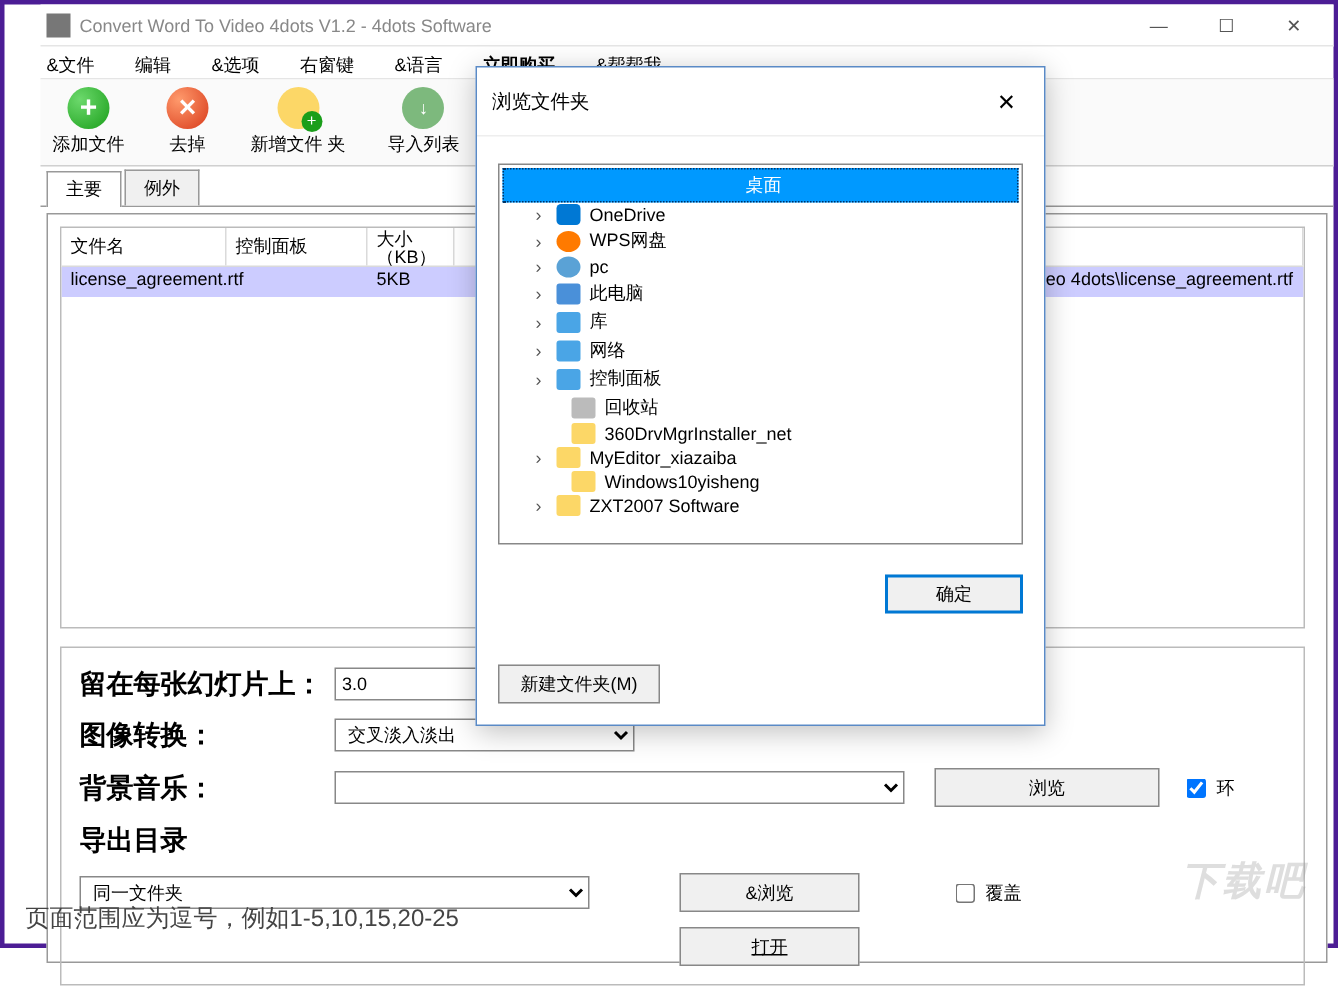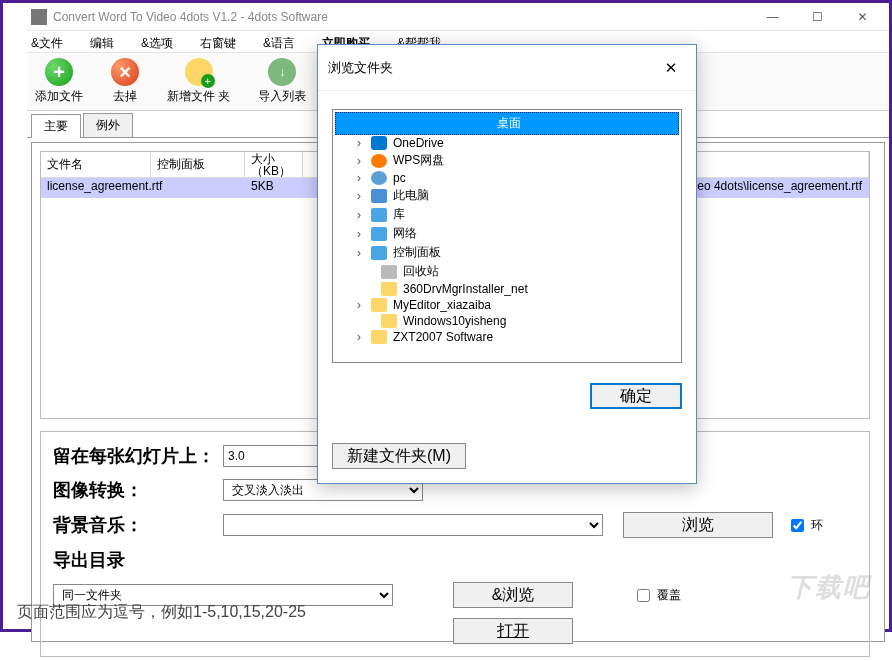--- a/index.html
+++ b/index.html
@@ -40,21 +40,21 @@
 .ft-header div { border-right: 1px solid #dadada; padding: 2px 6px; display: flex; align-items: center; font-size: 12px; }
 .ft-row { display: flex; height: 20px; background: #ccccff; }
 .ft-row div { border-right: 1px solid transparent; padding: 1px 6px; font-size: 12px; }
 .col1 { width: 110px; } .col2 { width: 94px; } .col3 { width: 58px; } .colpath { flex:1; text-align:right; padding-right:4px; }
 
 .form-area { margin-top: 12px; border: 1px solid #bbb; padding: 12px; width: 830px; }
 .form-row { display: flex; align-items: center; margin-bottom: 10px; }
 .form-label { width: 170px; font-weight: bold; font-size: 18px; }
 .sel-w { width: 200px; }
 select, input[type=text] { height: 22px; border: 1px solid #888; font-size: 12px; padding: 1px 4px; background: #fff; }
-.btn { height: 26px; padding: 0 14px; border: 1px solid #888; background: #f0f0f0; cursor: pointer; font-size: 16px; }
+.btn { height: 26px; padding: 0 14px; border: 1px solid #888; background: #f0f0f0; cursor: pointer; font-size: 12px; }
 .btn-long { width: 150px; }
 .btn-mid { width: 120px; }
 .chk { display: flex; align-items: center; gap: 4px; }
 
 .page-hint { position: absolute; bottom: 6px; left: 14px; color: #444; font-size: 16px; }
 
 
 .dialog { position: absolute; left: 317px; top: 44px; width: 380px; height: 440px; background: #fff; border: 1px solid #5a8ac6; box-shadow: 0 4px 18px rgba(0,0,0,0.25); z-index: 100; }
 .dlg-title { height: 46px; display: flex; align-items: center; padding: 0 10px; font-size: 13px; border-bottom: 1px solid #eee; }
 .dlg-title .sp { flex:1; }

